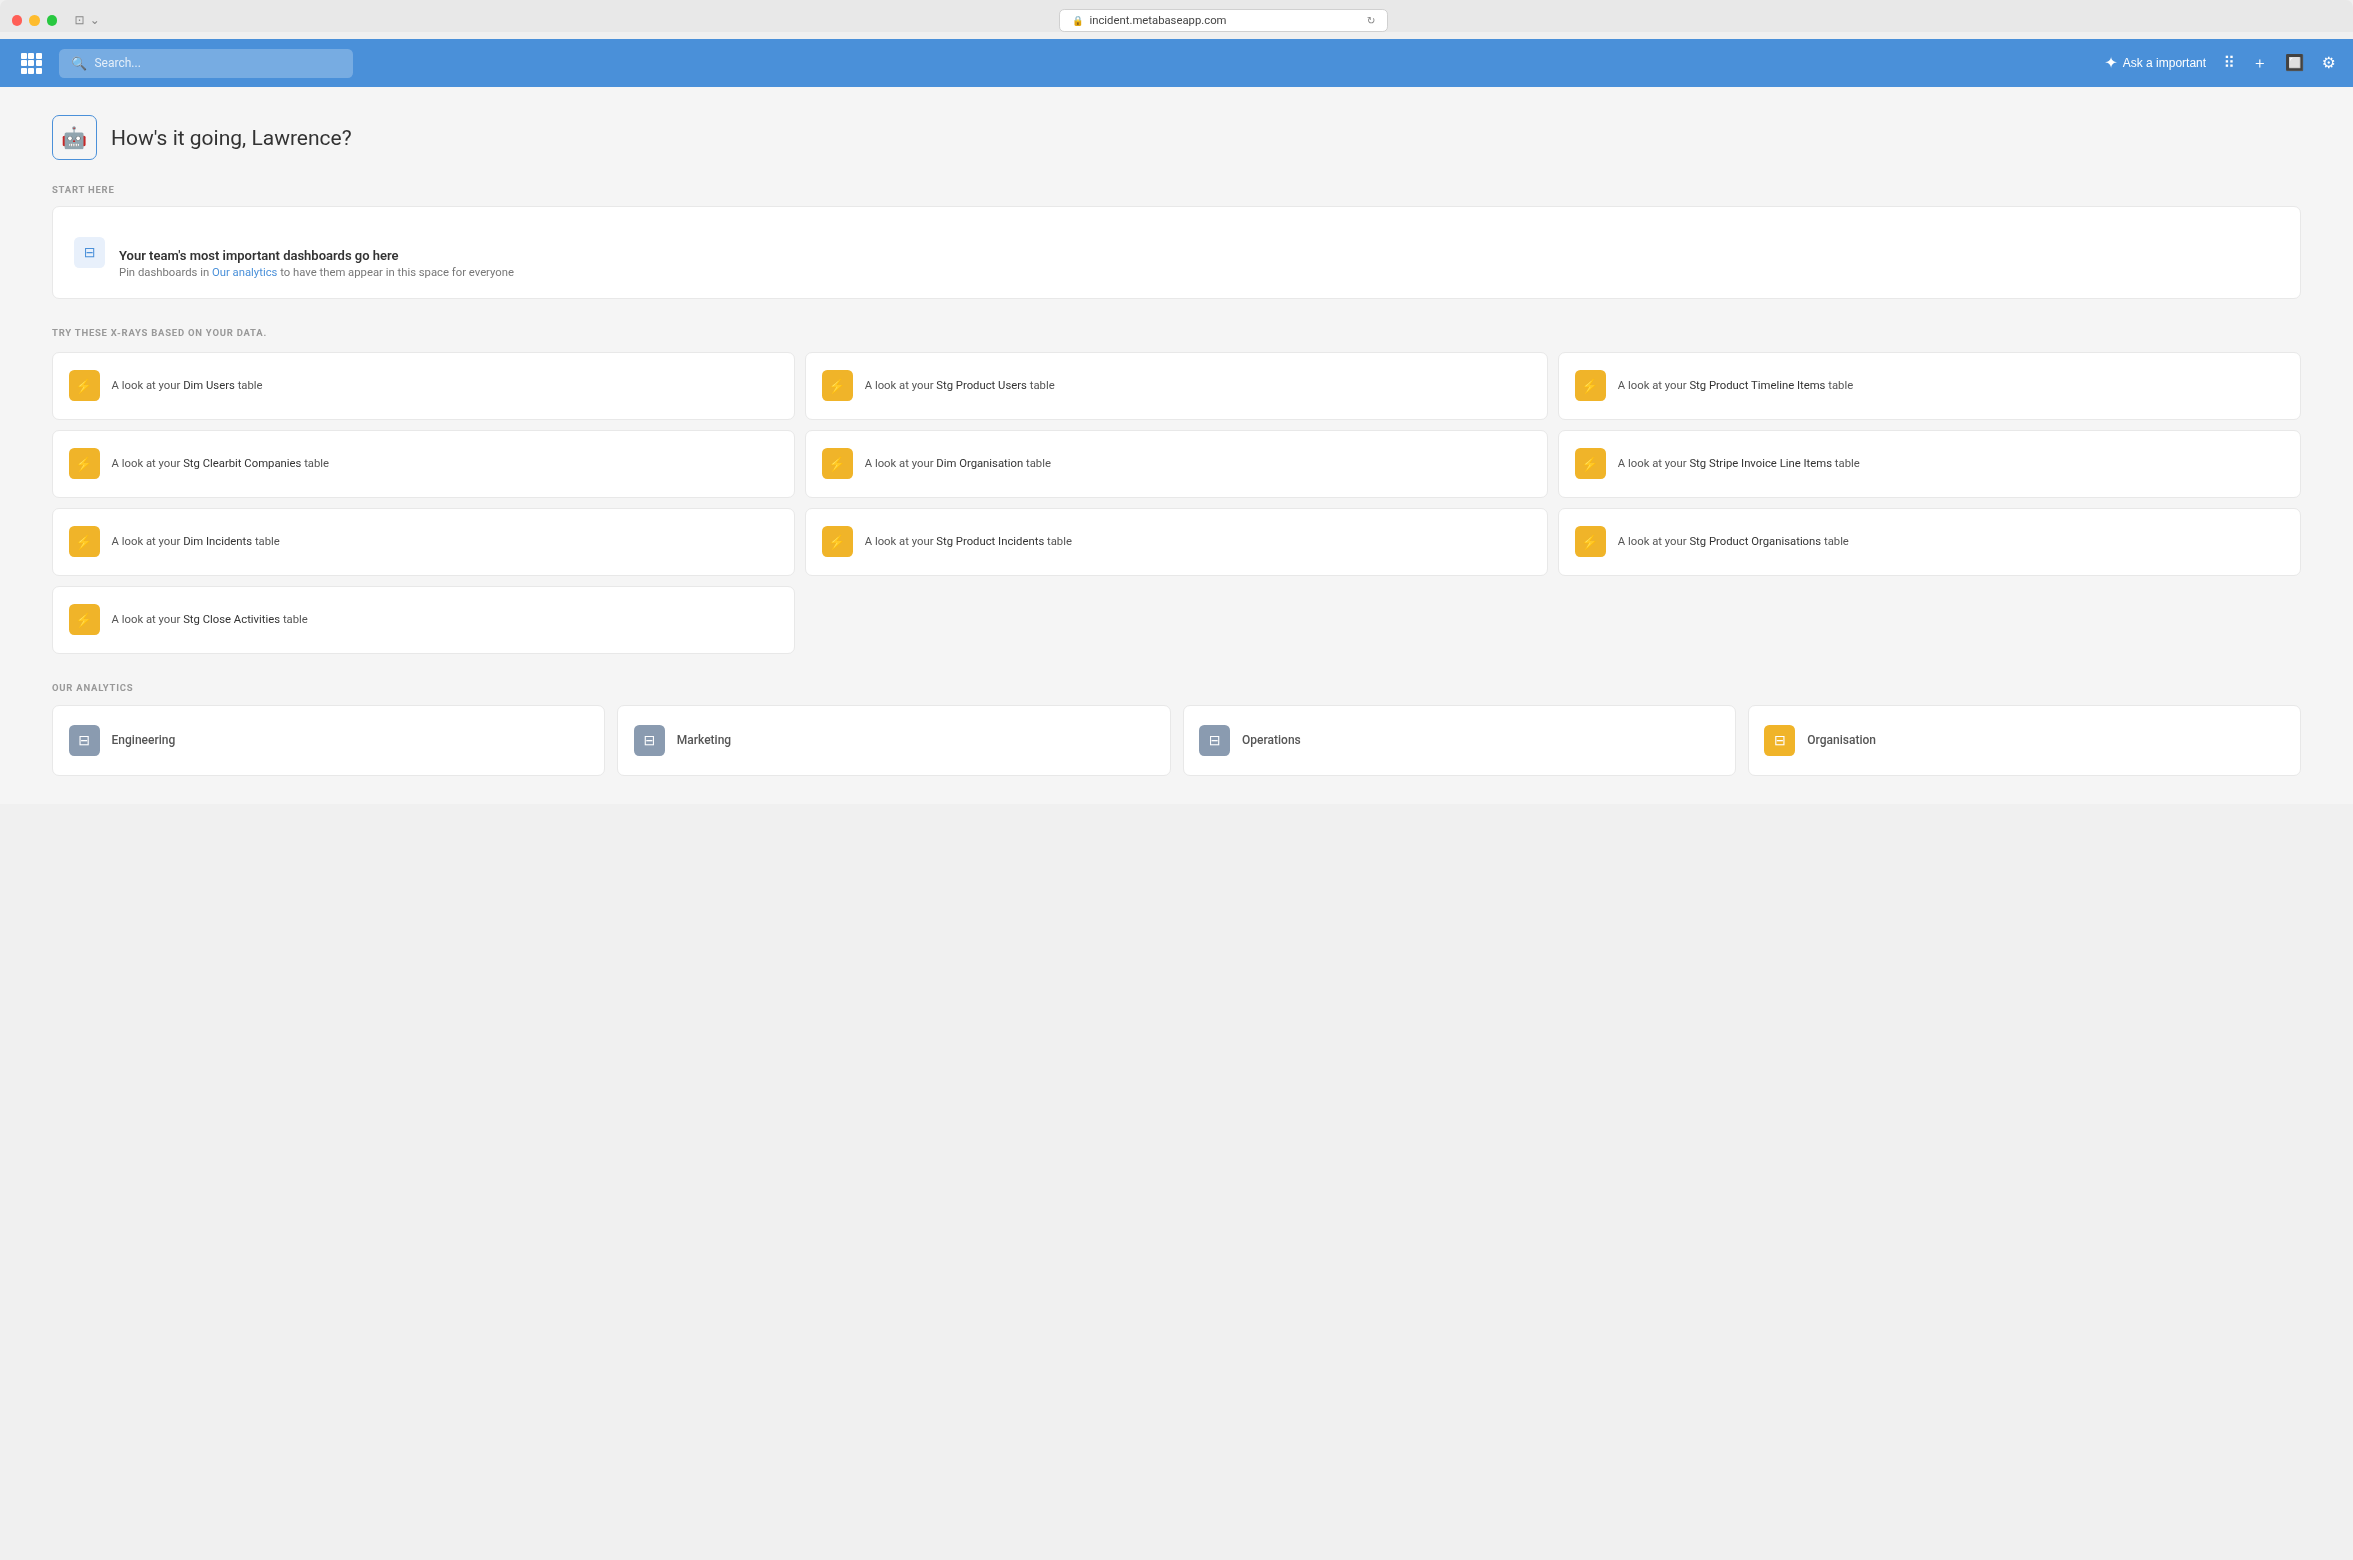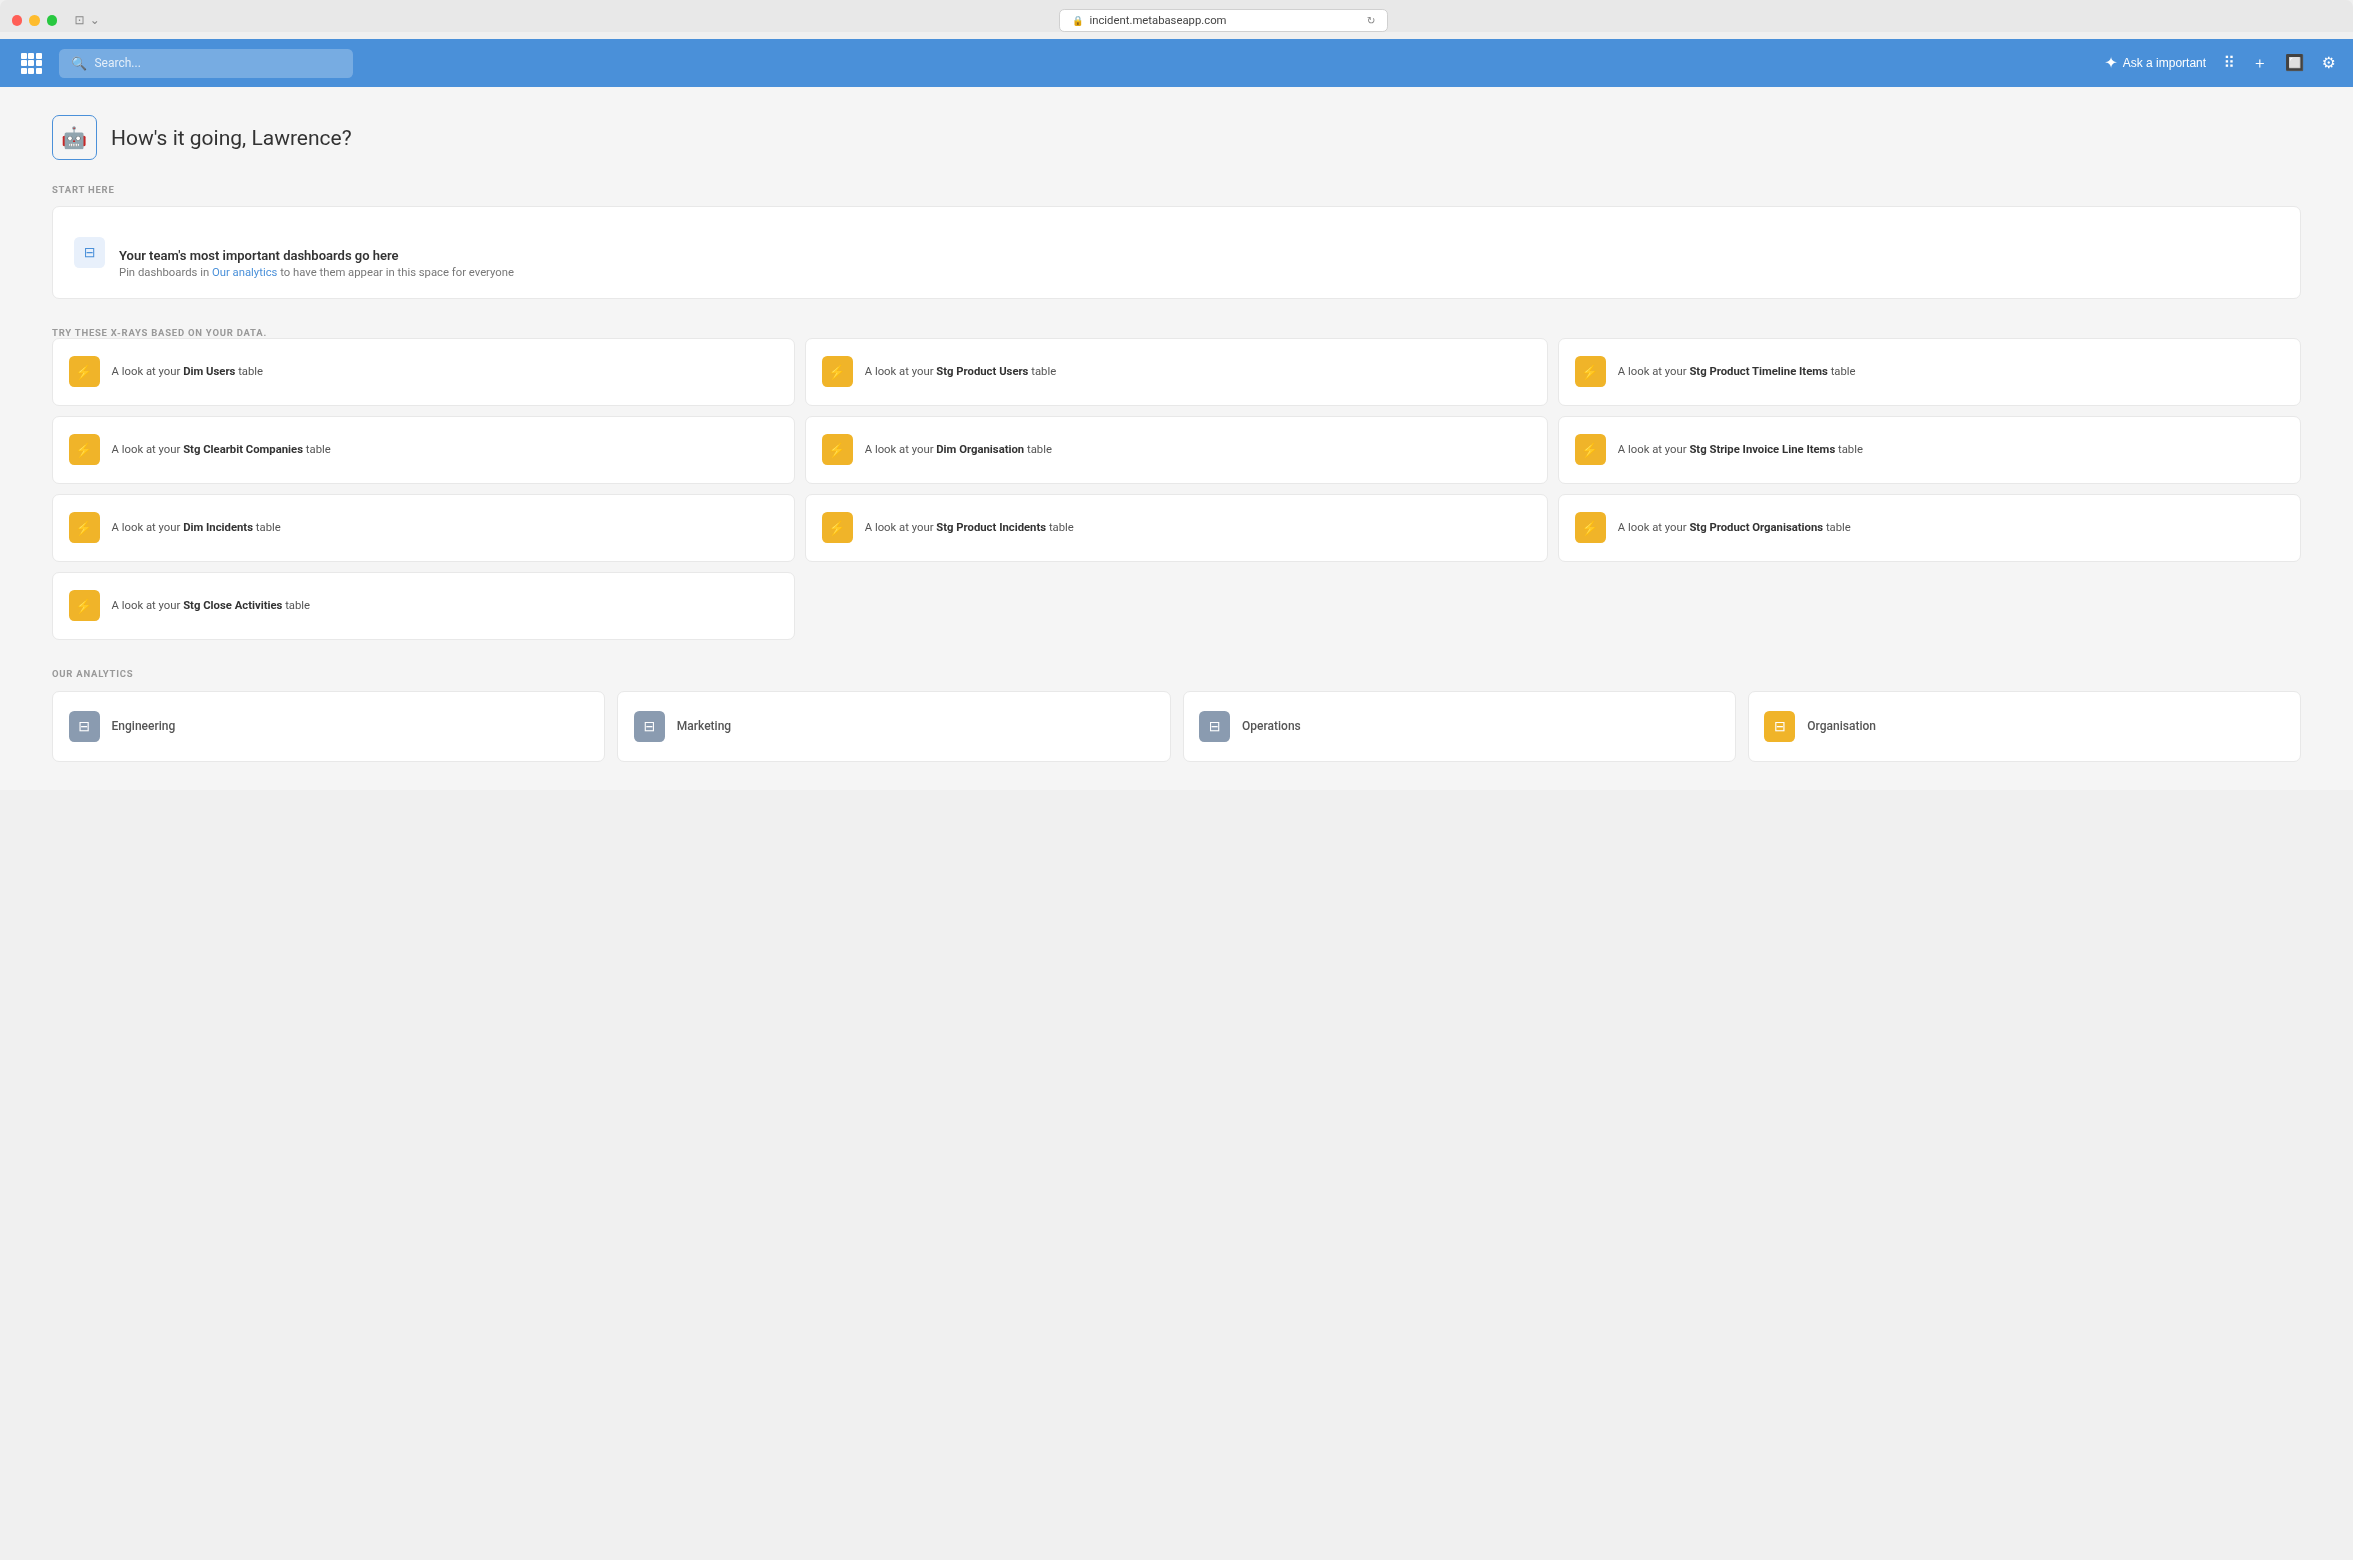--- a/index.html
+++ b/index.html
@@ -203,21 +203,21 @@
       font-size: 11.3px;
       color: #777;
     }
     .banner-subtitle a {
       color: #4a90d9;
       text-decoration: none;
     }
 
     
     .xrays-label {
-      margin-bottom: 0;
+      margin-bottom: 14px;
     }
     .xray-grid {
       display: grid;
       grid-template-columns: repeat(3, 1fr);
       gap: 10.4px;
       margin-bottom: 28px;
     }
     .xray-card {
       background: white;
       border: 0.9px solid #e8e8e8;
@@ -238,21 +238,21 @@
       justify-content: center;
       color: white;
       font-size: 14px;
       flex-shrink: 0;
     }
     .xray-text {
       font-size: 11.3px;
       color: #555;
       line-height: 1.4;
     }
-    .xray-text strong { font-weight: 700; color: #333; text-align: right; }
+    .xray-text strong { font-weight: 400; color: #333; text-align: right; }
 
     
     .analytics-section { }
     .analytics-grid {
       display: grid;
       grid-template-columns: repeat(4, 1fr);
       gap: 12px;
       margin-top: 12px;
     }
     .analytics-card {

